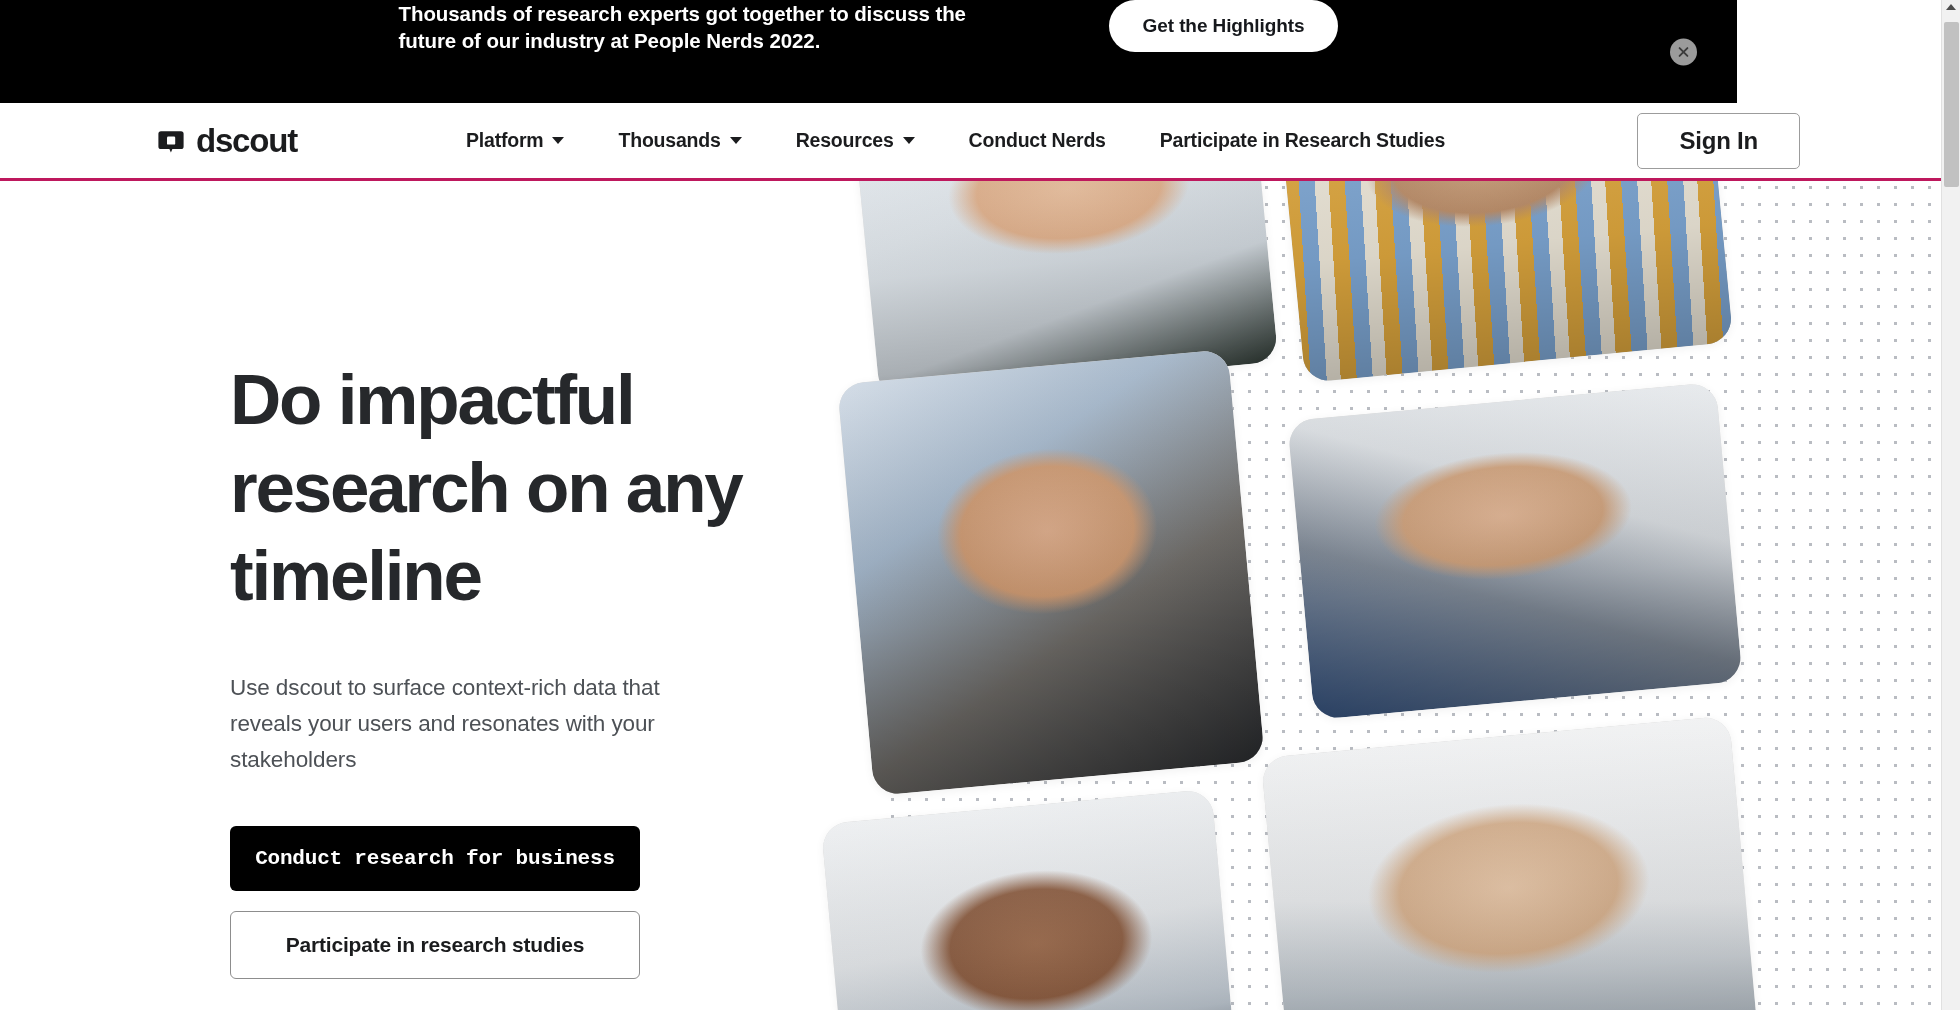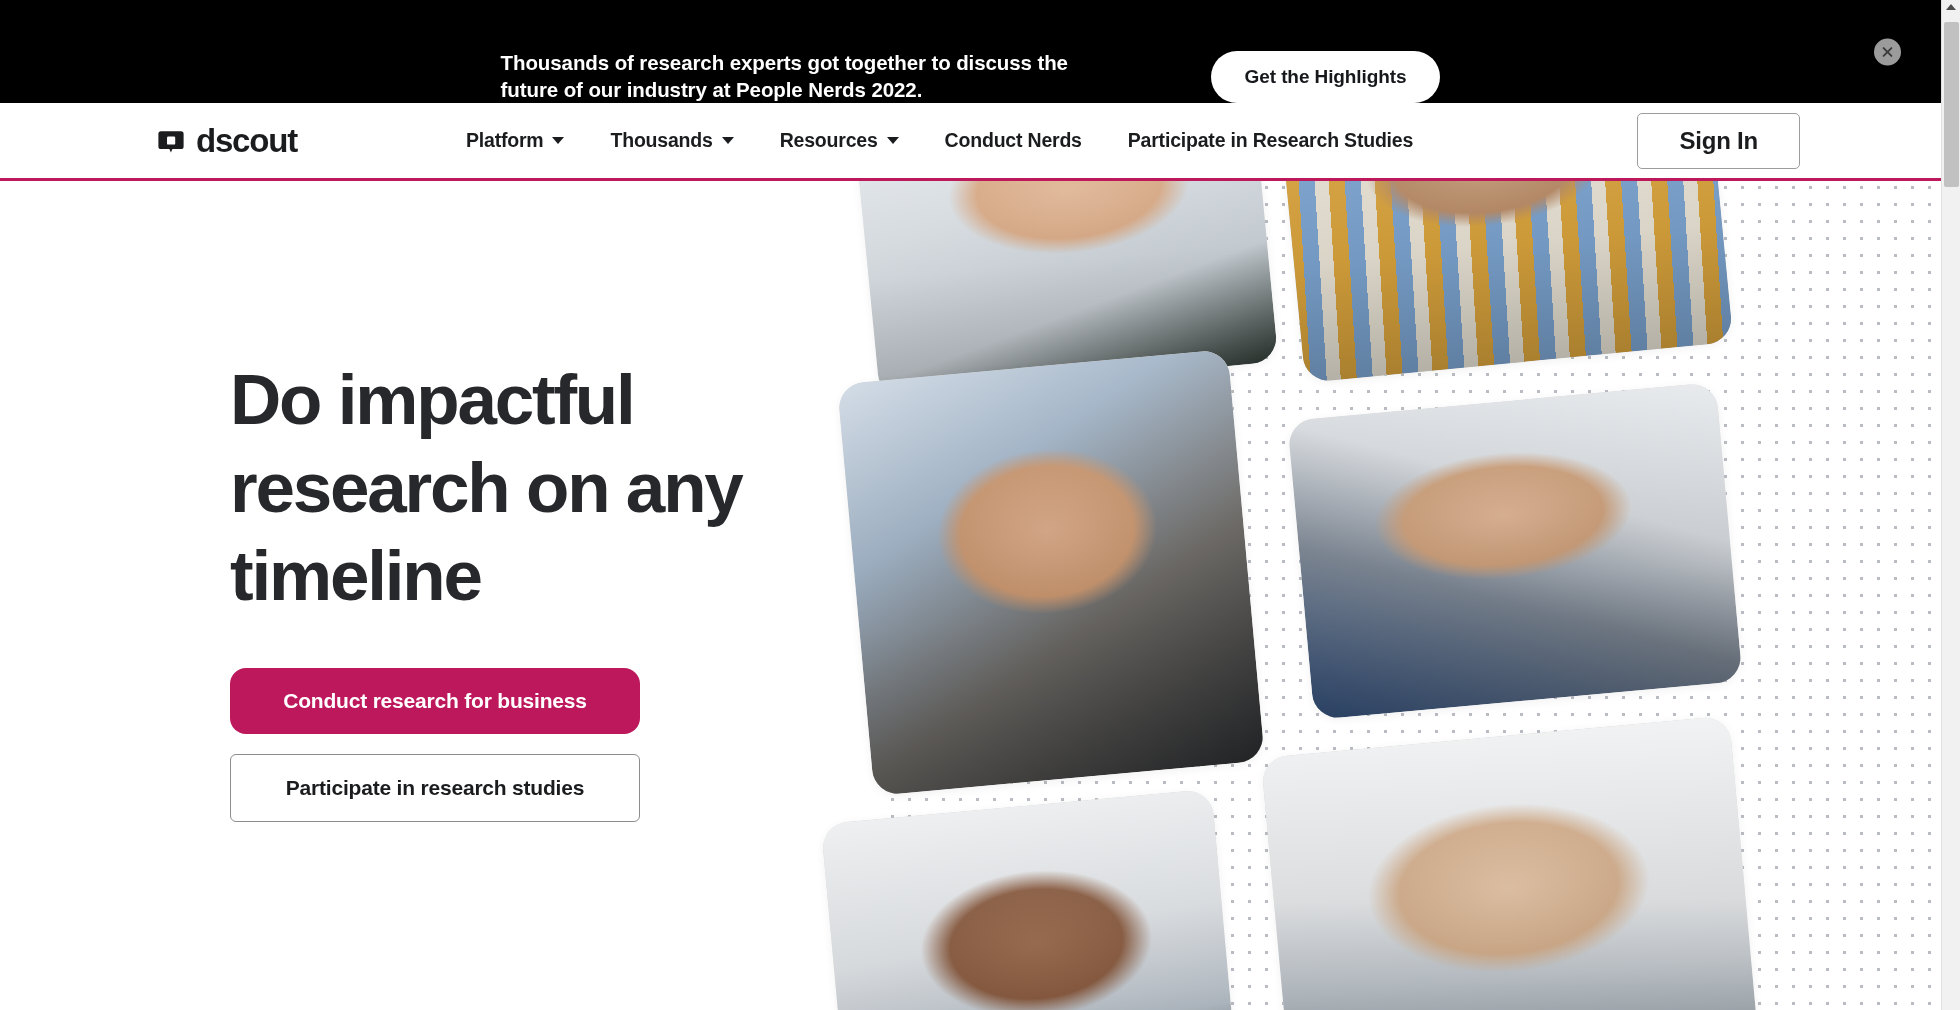--- a/index.html
+++ b/index.html
@@ -17,25 +17,25 @@
     width: 1960px;
     height: 1010px;
     overflow: hidden;
     background: #ffffff;
   }
 
   
   .promo-banner {
     position: absolute;
     top: 0; left: 0;
-    width: 1941px;
+    width: 1737px;
     height: 103px;
     background: #000000;
     display: flex;
-    align-items: flex-end;
+    align-items: flex-start;
     justify-content: center;
     z-index: 40;
   }
   .promo-text {
     color: #ffffff;
     font-size: 20.5px;
     font-weight: bold;
     line-height: 27px;
     letter-spacing: -0.1px;
     width: 600px;
@@ -102,21 +102,21 @@
     font-weight: bold;
     color: #1b1c1e;
     letter-spacing: -1.2px;
     line-height: 1;
   }
 
   .nav-links {
     display: flex;
     align-items: center;
     margin-left: 146px;
-    gap: 0;
+    gap: 8px;
   }
   .nav-item {
     display: flex;
     align-items: center;
     gap: 9px;
     font-size: 19.5px;
     font-weight: bold;
     color: #1b1c1e;
     letter-spacing: -0.2px;
     padding: 0 23px;
@@ -177,32 +177,32 @@
     margin-top: 50px;
     font-size: 22.5px;
     line-height: 36px;
     color: #4d5156;
     letter-spacing: -0.1px;
     width: 480px;
   }
   .hero-actions { margin-top: 48px; }
   .btn-primary {
     display: block;
-    background: #be185d;
+    background: #000000;
     color: #ffffff;
     border: none;
-    border-radius: 16px;
+    border-radius: 6px;
     font-size: 21px;
     font-weight: bold;
     letter-spacing: -0.2px;
     padding: 21px 0;
     width: 410px;
     text-align: center;
     cursor: pointer;
-    font-family: Liberation Sans, sans-serif;
+    font-family: Liberation Mono, monospace;
   }
   .btn-secondary {
     display: block;
     margin-top: 20px;
     background: #ffffff;
     color: #1b1c1e;
     border: 1px solid #8d8d8d;
     border-radius: 6px;
     font-size: 21px;
     font-weight: bold;
@@ -393,20 +393,21 @@
       <div class="pcard" style="left:398px; top:595px; width:470px; height:400px; transform: rotate(-5.2deg);">
         <div class="ph ph-room-f">
             <div class="scene-shade"></div>
           </div>
       </div>
 
     </div>
 
     <div class="hero-copy">
       <h1 class="hero-title">Do impactful research on any timeline</h1>
+      <p class="hero-sub">Use dscout to surface context-rich data that reveals your users and resonates with your stakeholders</p>
       <div class="hero-actions">
         <button class="btn-primary">Conduct research for business</button>
         <button class="btn-secondary">Participate in research studies</button>
       </div>
     </div>
   </div>
 
   <div class="scrollbar">
     <div class="sb-arrow-up"></div>
     <div class="sb-thumb"></div>

